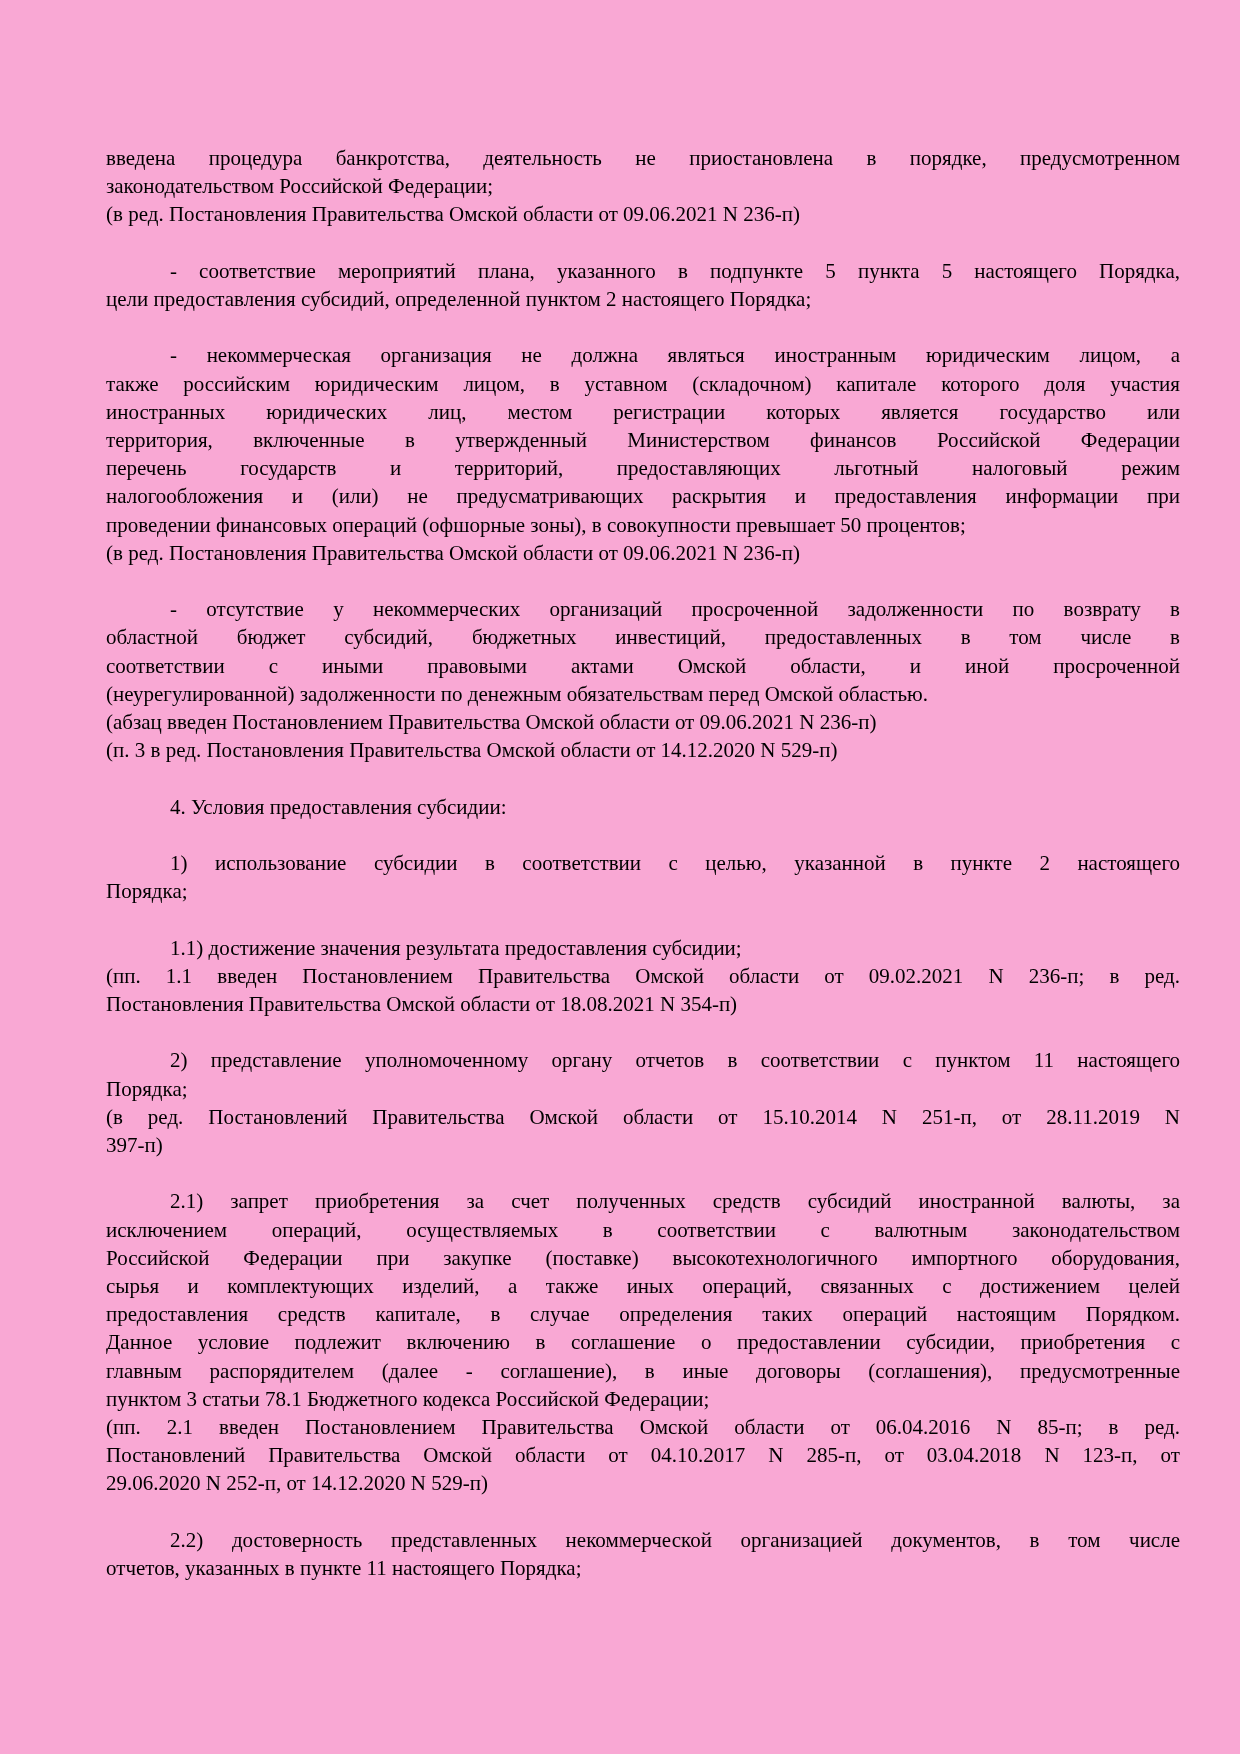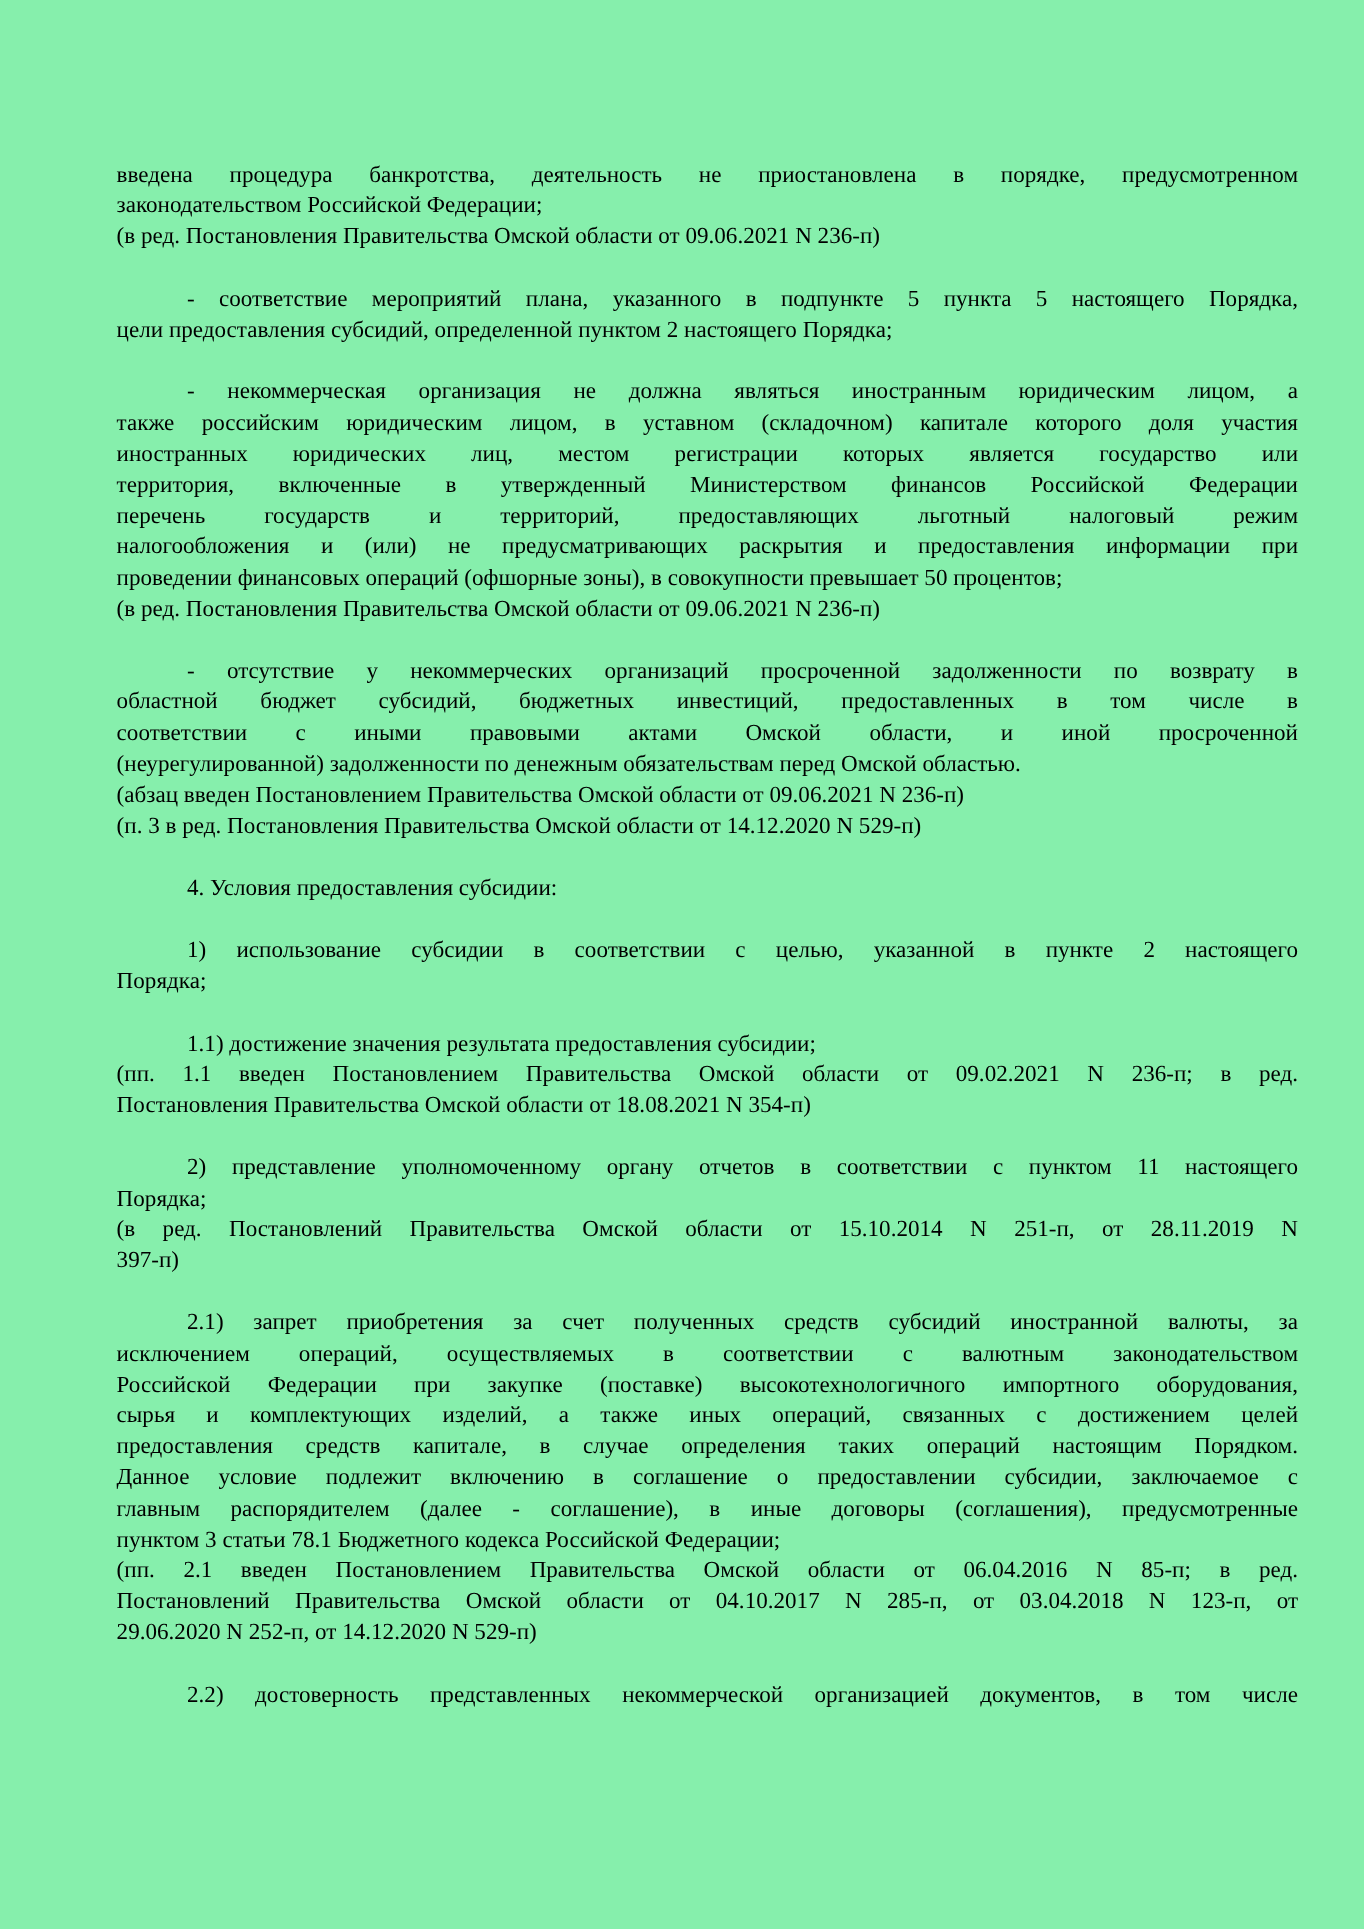--- a/index.html
+++ b/index.html
@@ -4,21 +4,21 @@
 <style>
   html, body {
     margin: 0;
     padding: 0;
     background: #ffffff;
   }
   .page {
     position: relative;
     width: 1240px;
     height: 1754px;
-    background: #86efac;
+    background: #f9a8d4;
     overflow: hidden;
   }
   .text-block {
     position: absolute;
     left: 106px;
     top: 144px;
     width: 1074px;
     font-family: "Liberation Serif", "DejaVu Serif", serif;
     font-size: 21px;
     line-height: 28.2px;
@@ -101,26 +101,27 @@
       <div class="para">
         <div class="line">(в ред. Постановлений Правительства Омской области от 15.10.2014 N 251-п, от 28.11.2019 N</div>
         <div class="line last">397-п)</div>
       </div>
       <div class="para space-before">
         <div class="line first-indent">2.1) запрет приобретения за счет полученных средств субсидий иностранной валюты, за</div>
         <div class="line">исключением операций, осуществляемых в соответствии с валютным законодательством</div>
         <div class="line">Российской Федерации при закупке (поставке) высокотехнологичного импортного оборудования,</div>
         <div class="line">сырья и комплектующих изделий, а также иных операций, связанных с достижением целей</div>
         <div class="line">предоставления средств капитале, в случае определения таких операций настоящим Порядком.</div>
-        <div class="line">Данное условие подлежит включению в соглашение о предоставлении субсидии, заключаемое с</div>
+        <div class="line">Данное условие подлежит включению в соглашение о предоставлении субсидии, приобретения с</div>
         <div class="line">главным распорядителем (далее - соглашение), в иные договоры (соглашения), предусмотренные</div>
         <div class="line last">пунктом 3 статьи 78.1 Бюджетного кодекса Российской Федерации;</div>
       </div>
       <div class="para">
         <div class="line">(пп. 2.1 введен Постановлением Правительства Омской области от 06.04.2016 N 85-п; в ред.</div>
         <div class="line">Постановлений Правительства Омской области от 04.10.2017 N 285-п, от 03.04.2018 N 123-п, от</div>
         <div class="line last">29.06.2020 N 252-п, от 14.12.2020 N 529-п)</div>
       </div>
       <div class="para space-before">
         <div class="line first-indent">2.2) достоверность представленных некоммерческой организацией документов, в том числе</div>
+        <div class="line last">отчетов, указанных в пункте 11 настоящего Порядка;</div>
       </div>
     </div>
 </div>
 
 </body></html>

